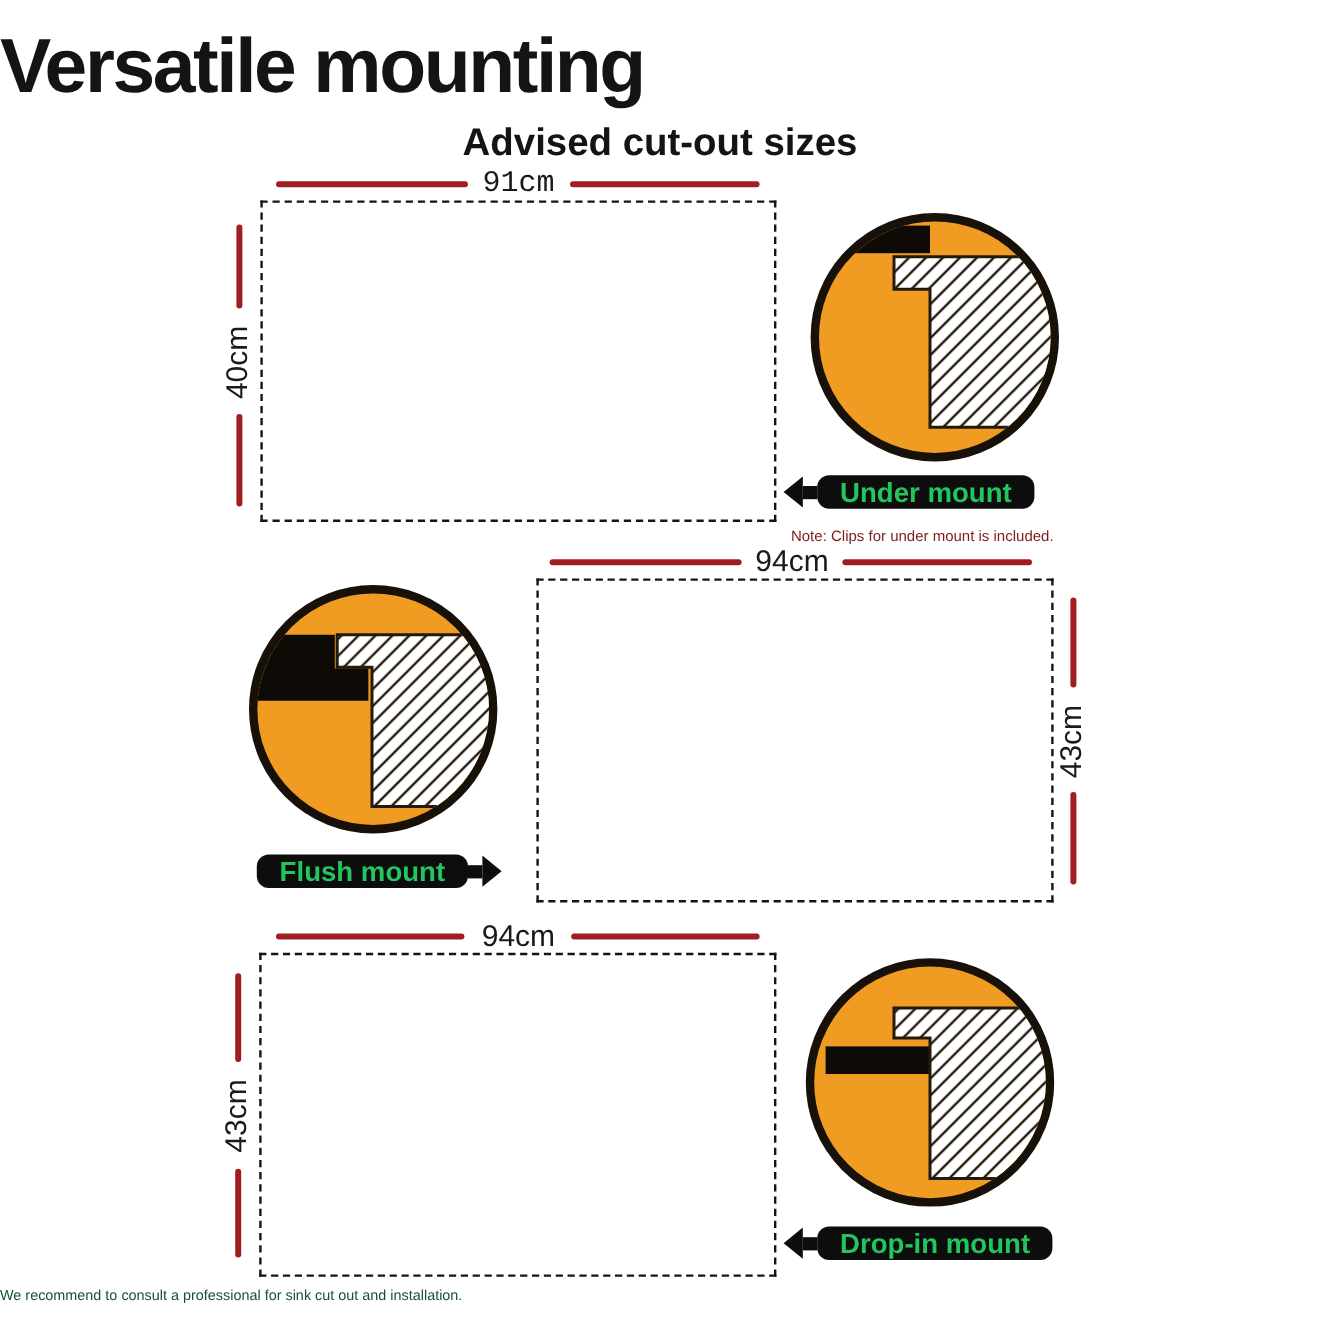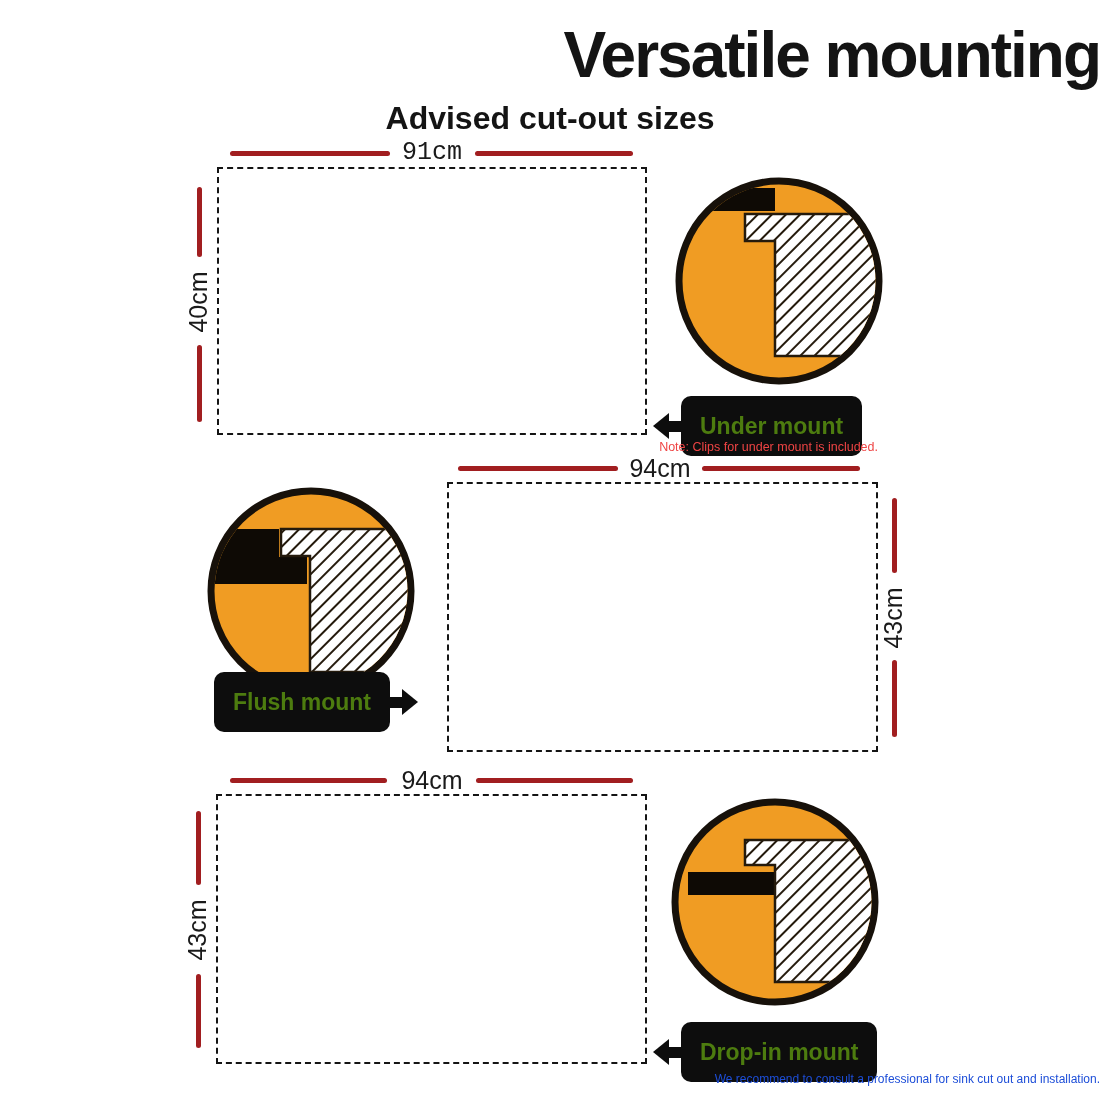--- a/index.html
+++ b/index.html
@@ -2,42 +2,42 @@
 <html><head>
 <meta charset="utf-8">
 <style>
   html,body{margin:0;padding:0;background:#ffffff;}
   .canvas{
     position:relative;width:1100px;height:1100px;background:#ffffff;
     font-family:"Liberation Sans",sans-serif;overflow:hidden;color:#141414;
   }
   .abs{position:absolute;}
   .title{
-    left:0;top:18px;width:100%;text-align:right;
+    left:0;top:18px;width:100%;text-align:left;
     font-size:64px;font-weight:800;letter-spacing:-2px;color:#141414;white-space:nowrap;
   }
   .subtitle{
     left:0;top:100px;width:100%;text-align:center;
     font-size:32px;font-weight:600;color:#141414;
   }
   .dashrect{border:2px dashed #141414;box-sizing:border-box;background:#ffffff;}
   .redline{background:#A11E20;border-radius:3px;}
   .dim{font-size:25px;color:#1a1a1a;text-align:center;white-space:nowrap;}
   .vdim{transform:rotate(-90deg);transform-origin:center center;width:80px;height:30px;line-height:30px;}
   .hdim{width:76px;height:30px;line-height:30px;}
   .pill-row{display:flex;align-items:center;}
   .pill{
-    background:#0d0d0d;color:#4d7c0f;font-weight:700;font-size:23px;
-    border-radius:10px;padding:16px 19px;white-space:nowrap;line-height:28px;
+    background:#0d0d0d;color:#22c55e;font-weight:700;font-size:23px;
+    border-radius:10px;padding:0 19px;white-space:nowrap;line-height:28px;
   }
   .arr-shaft{width:12px;height:11px;background:#0d0d0d;}
   .tri-l{width:0;height:0;border-top:13px solid transparent;border-bottom:13px solid transparent;border-right:16px solid #0d0d0d;}
   .tri-r{width:0;height:0;border-top:13px solid transparent;border-bottom:13px solid transparent;border-left:16px solid #0d0d0d;}
-  .note{font-size:12.5px;color:#ef4444;text-align:right;}
-  .footer{left:0;top:1072px;width:100%;text-align:right;font-size:12px;color:#1d4ed8;}
+  .note{font-size:12.5px;color:#7f1d1d;text-align:right;}
+  .footer{left:0;top:1072px;width:100%;text-align:left;font-size:12px;color:#14532d;}
 </style>
 </head>
 <body>
 
 <div class="canvas">
 
   <div class="abs title">Versatile mounting</div>
   <div class="abs subtitle">Advised cut-out sizes</div>
 
   <div class="abs dashrect" style="left:217px;top:167px;width:430px;height:268px;"></div>
@@ -94,21 +94,21 @@
           <circle cx="104" cy="104" r="96.5"></circle>
         </clipPath>
     </defs>
     <circle cx="104" cy="104" r="100" fill="#F09C23" stroke="#17110a" stroke-width="7"></circle>
     <g clip-path="url(#clip2)">
       <polygon points="0,42 72,42 72,70 100,70 100,97 0,97" fill="#0e0a05"></polygon>
       <polygon points="74,42 220,42 220,185 103,185 103,69 74,69" fill="url(#hatch2)" stroke="#241a0c" stroke-width="2.5"></polygon>
     </g>
   </svg>
 
-  <div class="abs pill-row" style="left:214px;top:672px;justify-content:space-between;">
+  <div class="abs pill-row" style="left:214px;top:712px;justify-content:space-between;">
     <div class="pill">Flush mount</div>
     <div class="arr-shaft"></div>
     <div class="tri-r"></div>
   </div>
 
   <div class="abs dashrect" style="left:216px;top:794px;width:431px;height:270px;"></div>
 
   <div class="abs redline" style="left:230px;top:778px;width:157px;height:5px;"></div>
   <div class="abs dim hdim" style="left:394px;top:765px;">94cm</div>
   <div class="abs redline" style="left:476px;top:778px;width:157px;height:5px;"></div>

